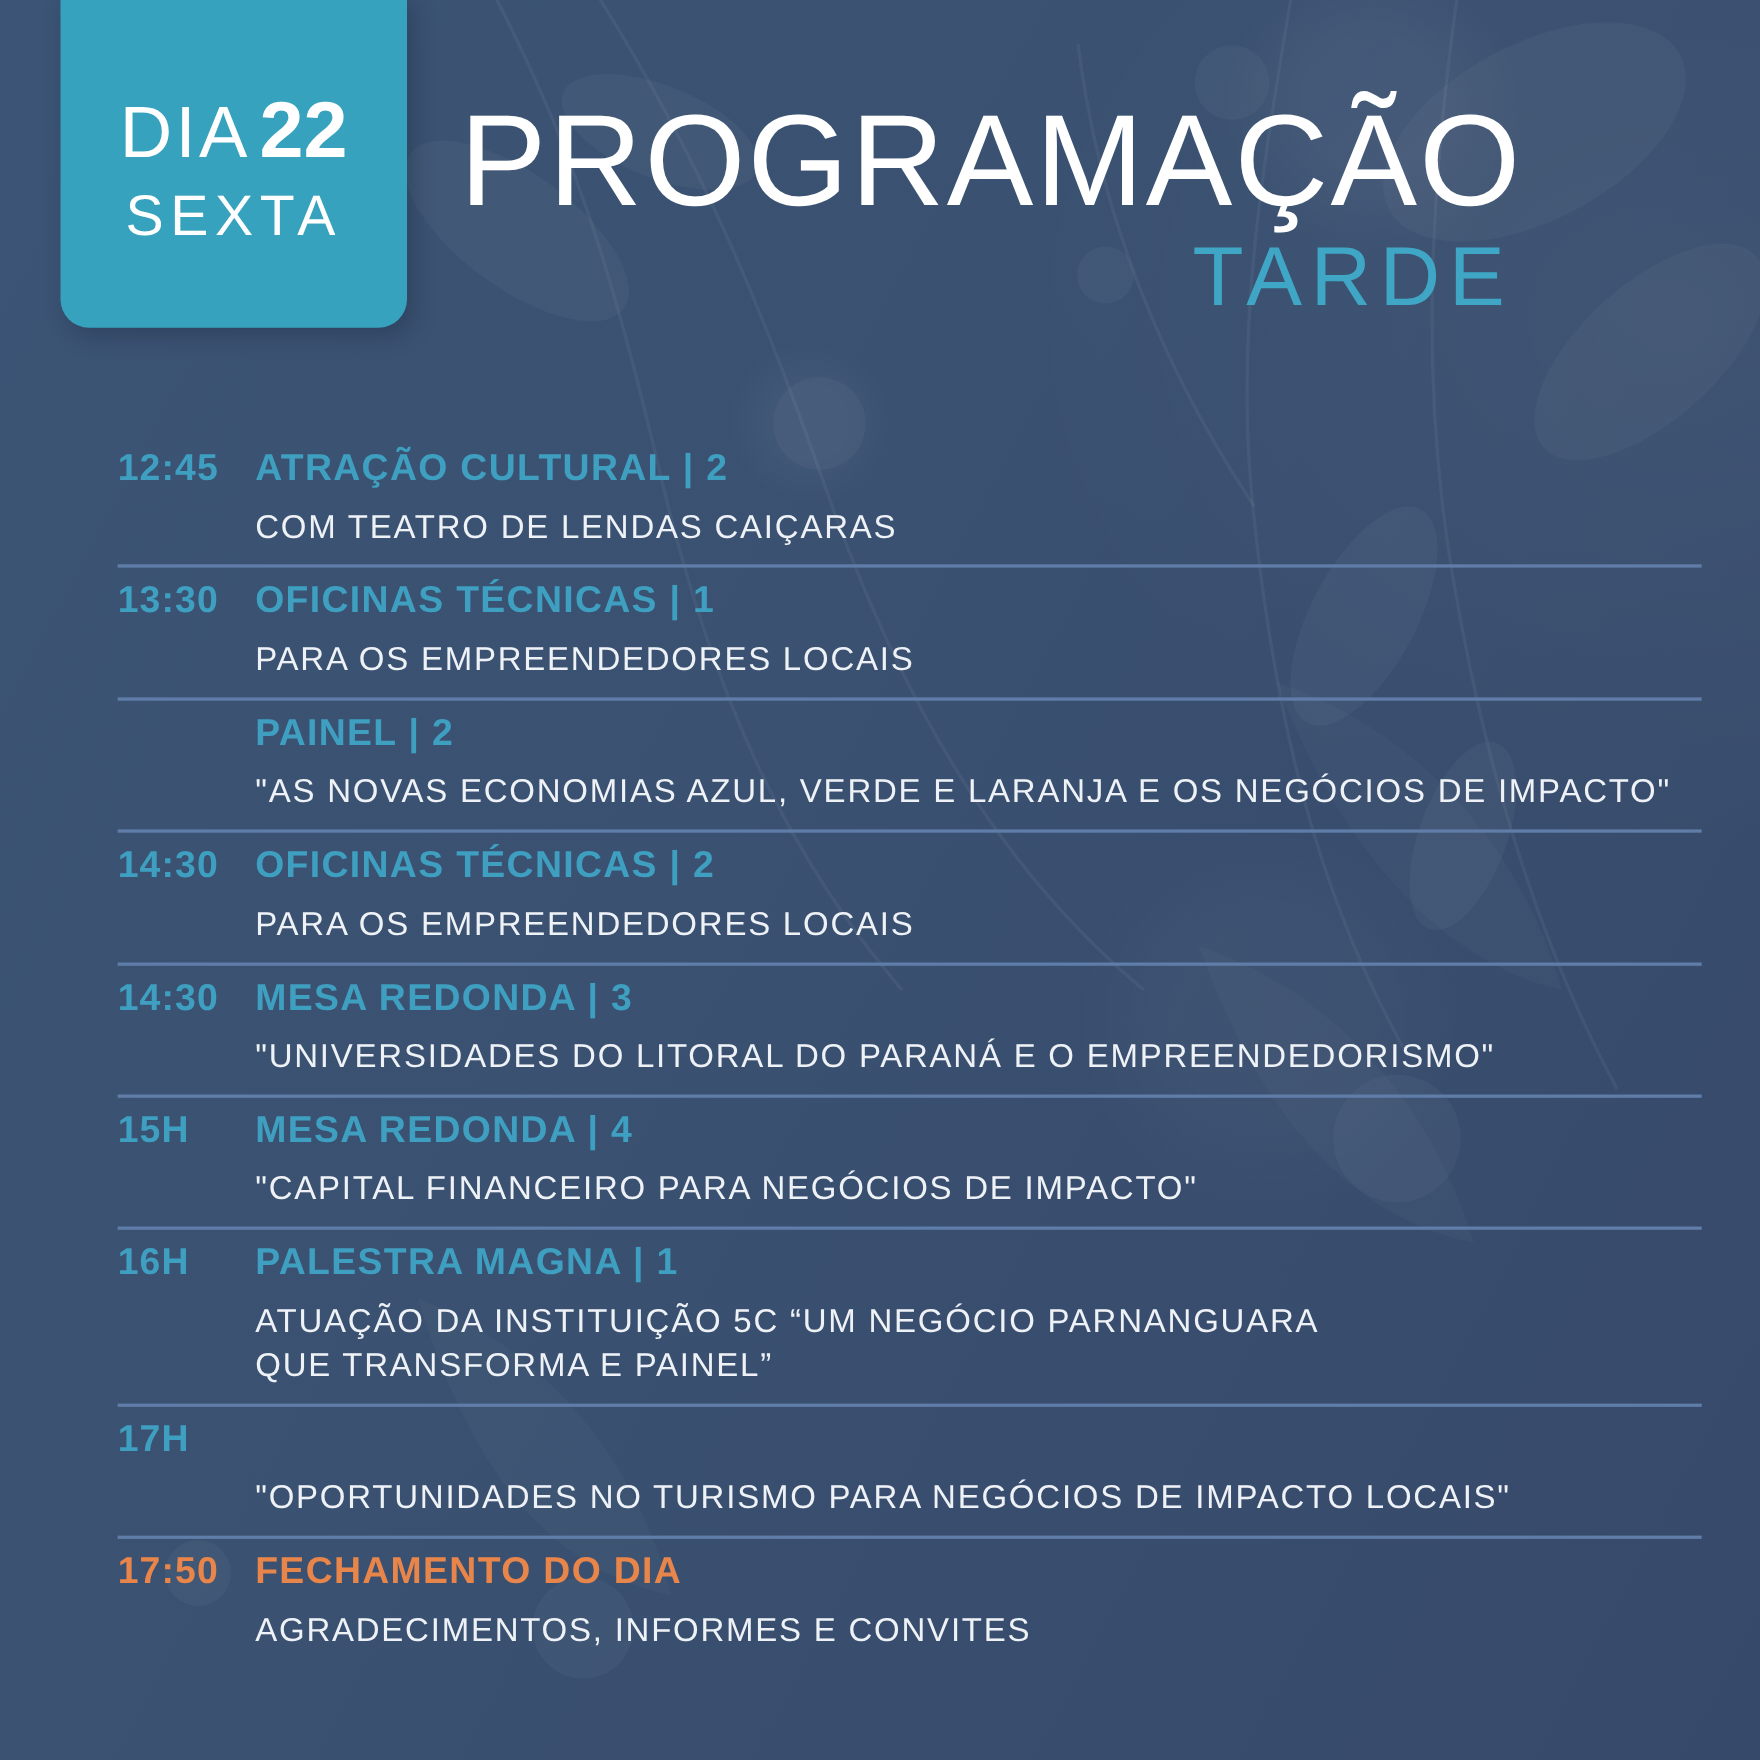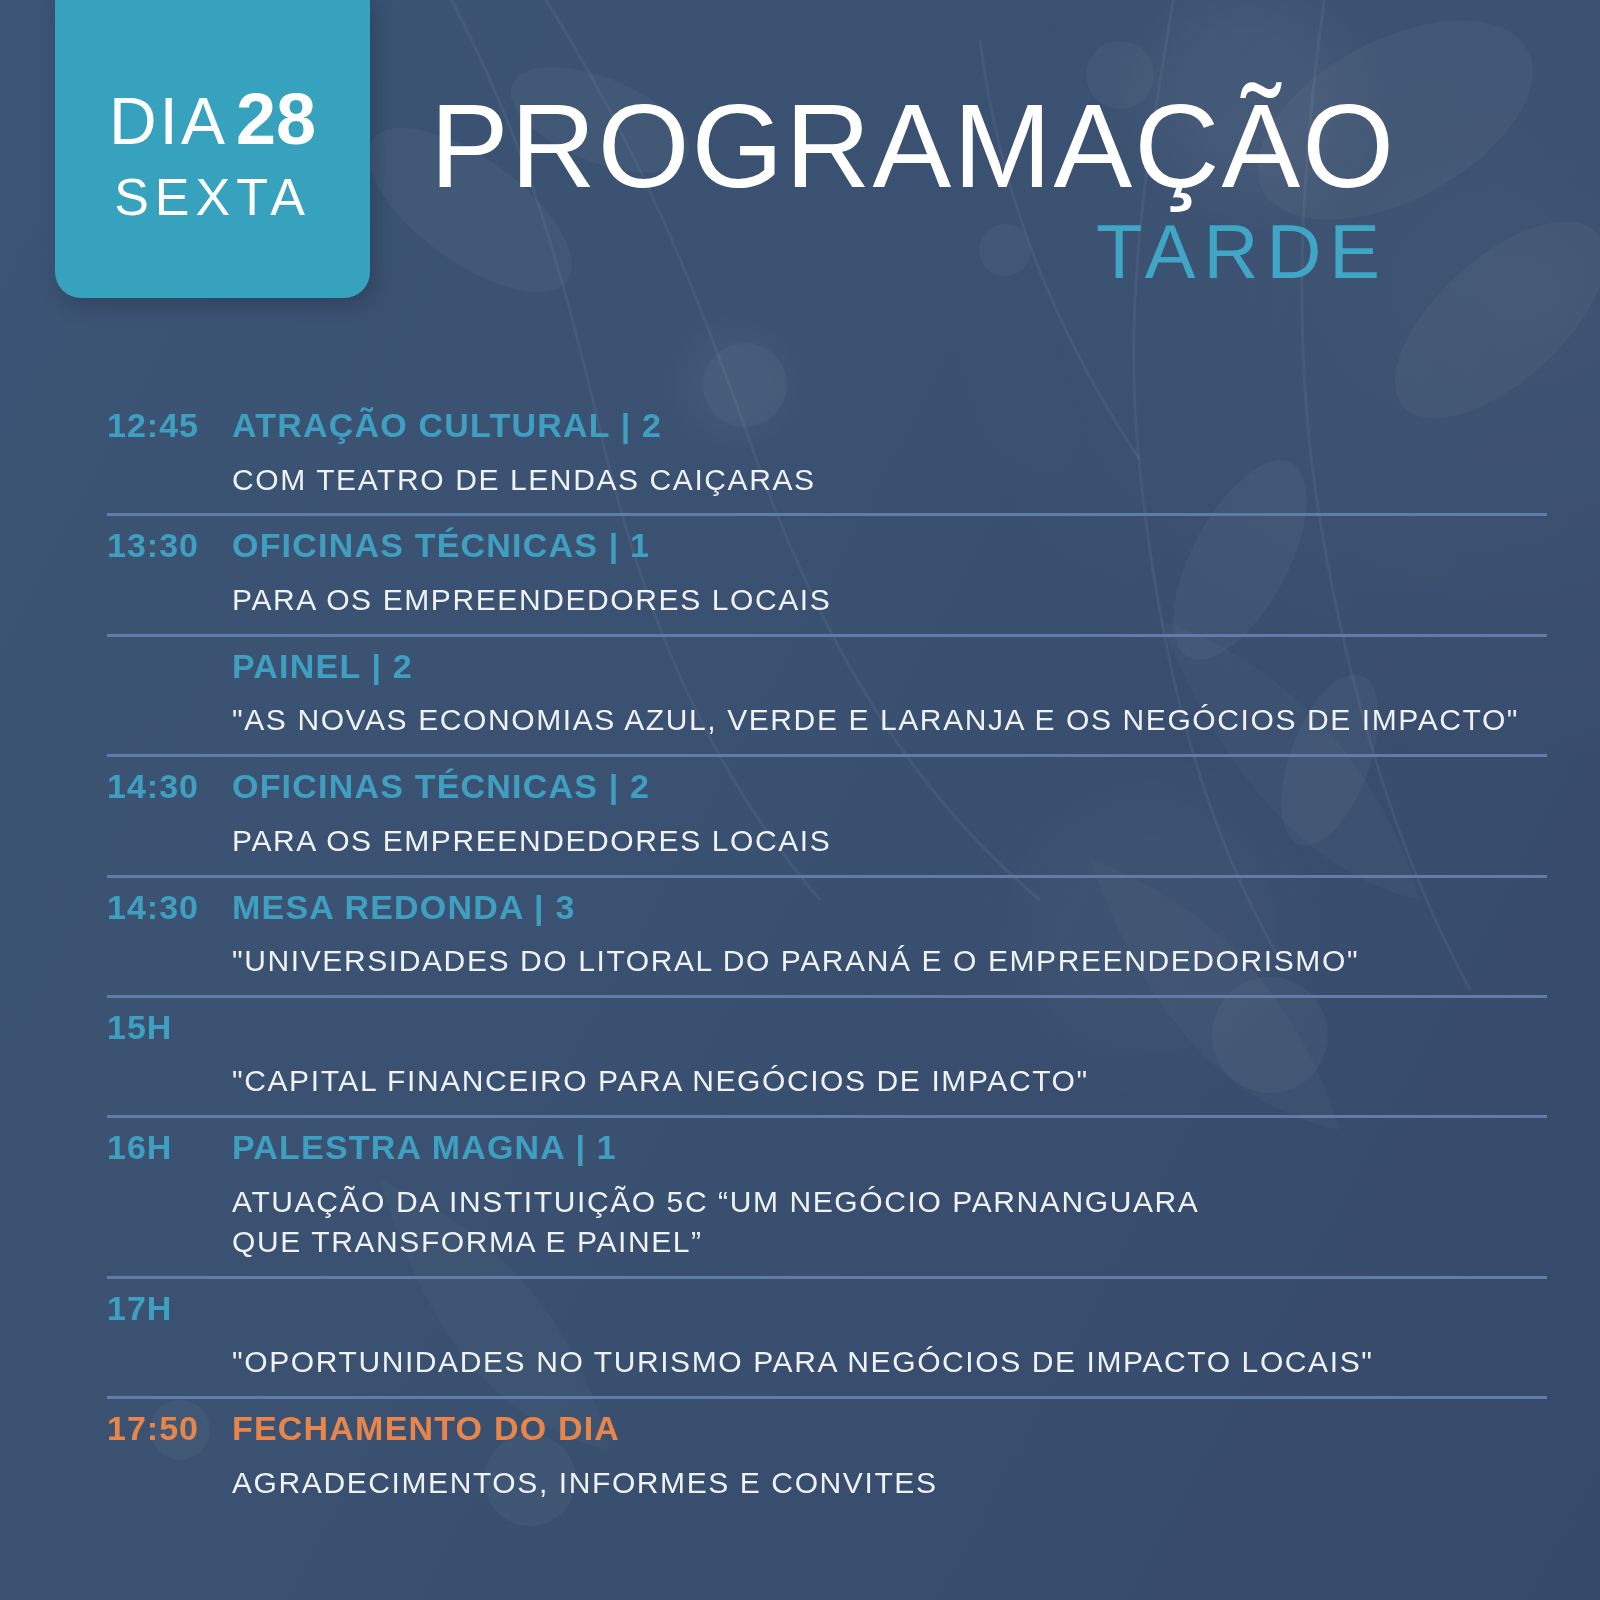--- a/index.html
+++ b/index.html
@@ -74,21 +74,21 @@
     font-size: 52px;
     font-weight: 300;
     letter-spacing: 6px;
     line-height: 1;
     margin-top: 16px;
   }
 
   
   .header {
     position: absolute;
-    left: 16px;
+    left: 4px;
     top: 86px;
     width: 1490px;
     text-align: right;
     padding-right: 110px;
     box-sizing: border-box;
   }
   .header-title {
     color: #ffffff;
     font-size: 118px;
     font-weight: 200;
@@ -191,21 +191,21 @@
         <path d="M 1160 620 C 1280 660 1380 760 1420 900 C 1330 880 1230 800 1160 620 Z"></path>
         <path d="M 1090 860 C 1210 900 1300 1000 1340 1130 C 1240 1110 1150 1030 1090 860 Z"></path>
         <path d="M 380 1180 C 500 1230 580 1330 610 1450 C 510 1430 430 1350 380 1180 Z"></path>
       </g>
     </svg>
   </div>
 
   <div class="date-badge">
     <div class="date-line1">
       <span class="date-word">DIA</span>
-      <span class="date-number">28</span>
+      <span class="date-number">22</span>
     </div>
     <div class="date-weekday">SEXTA</div>
   </div>
 
   <div class="header">
     <span class="header-title">PROGRAMAÇÃO</span>
     <span class="header-sub">TARDE</span>
   </div>
 
   <div class="schedule">
@@ -250,20 +250,21 @@
           <div class="entry-time">14:30</div>
           <div class="entry-title">MESA REDONDA | 3</div>
         </div>
         <div class="entry-desc">
           <span class="line">"UNIVERSIDADES DO LITORAL DO PARANÁ E O EMPREENDEDORISMO"</span>
         </div>
       </div>
       <div class="entry">
         <div class="entry-head">
           <div class="entry-time">15H</div>
+          <div class="entry-title">MESA REDONDA | 4</div>
         </div>
         <div class="entry-desc">
           <span class="line">"CAPITAL FINANCEIRO PARA NEGÓCIOS DE IMPACTO"</span>
         </div>
       </div>
       <div class="entry">
         <div class="entry-head">
           <div class="entry-time">16H</div>
           <div class="entry-title">PALESTRA MAGNA | 1</div>
         </div>

